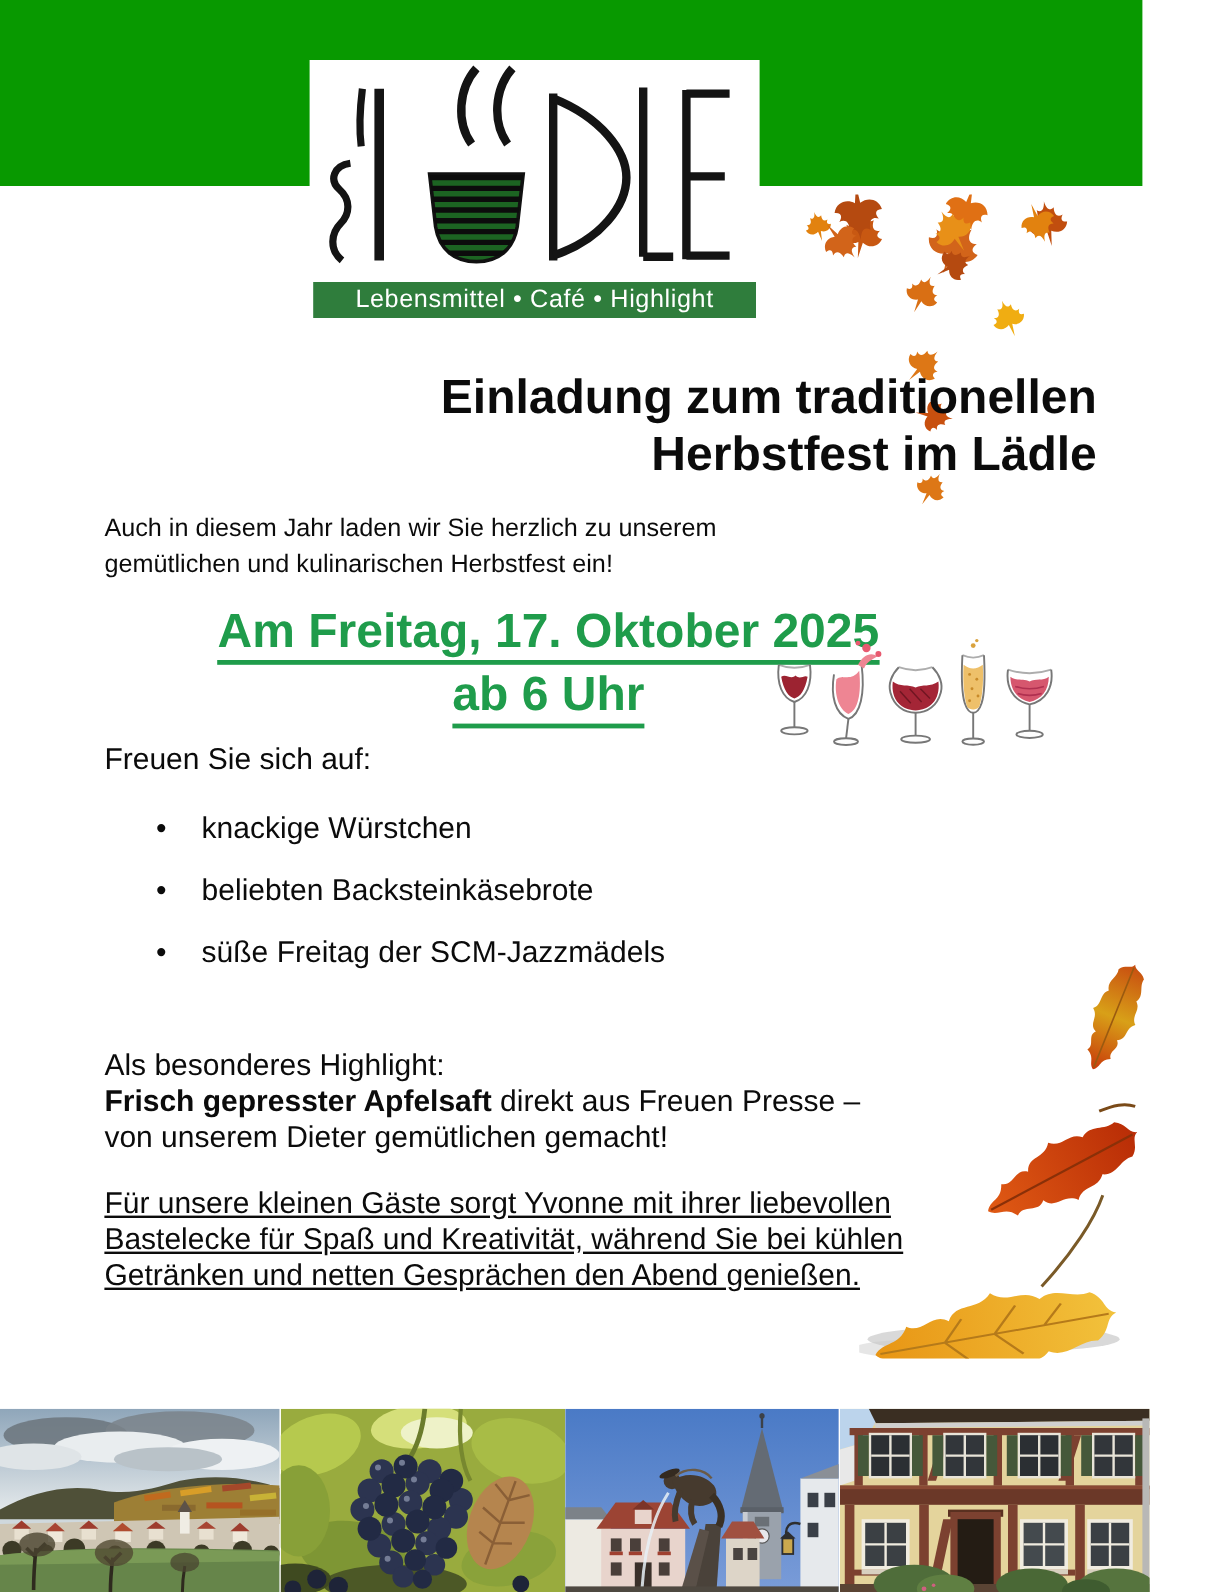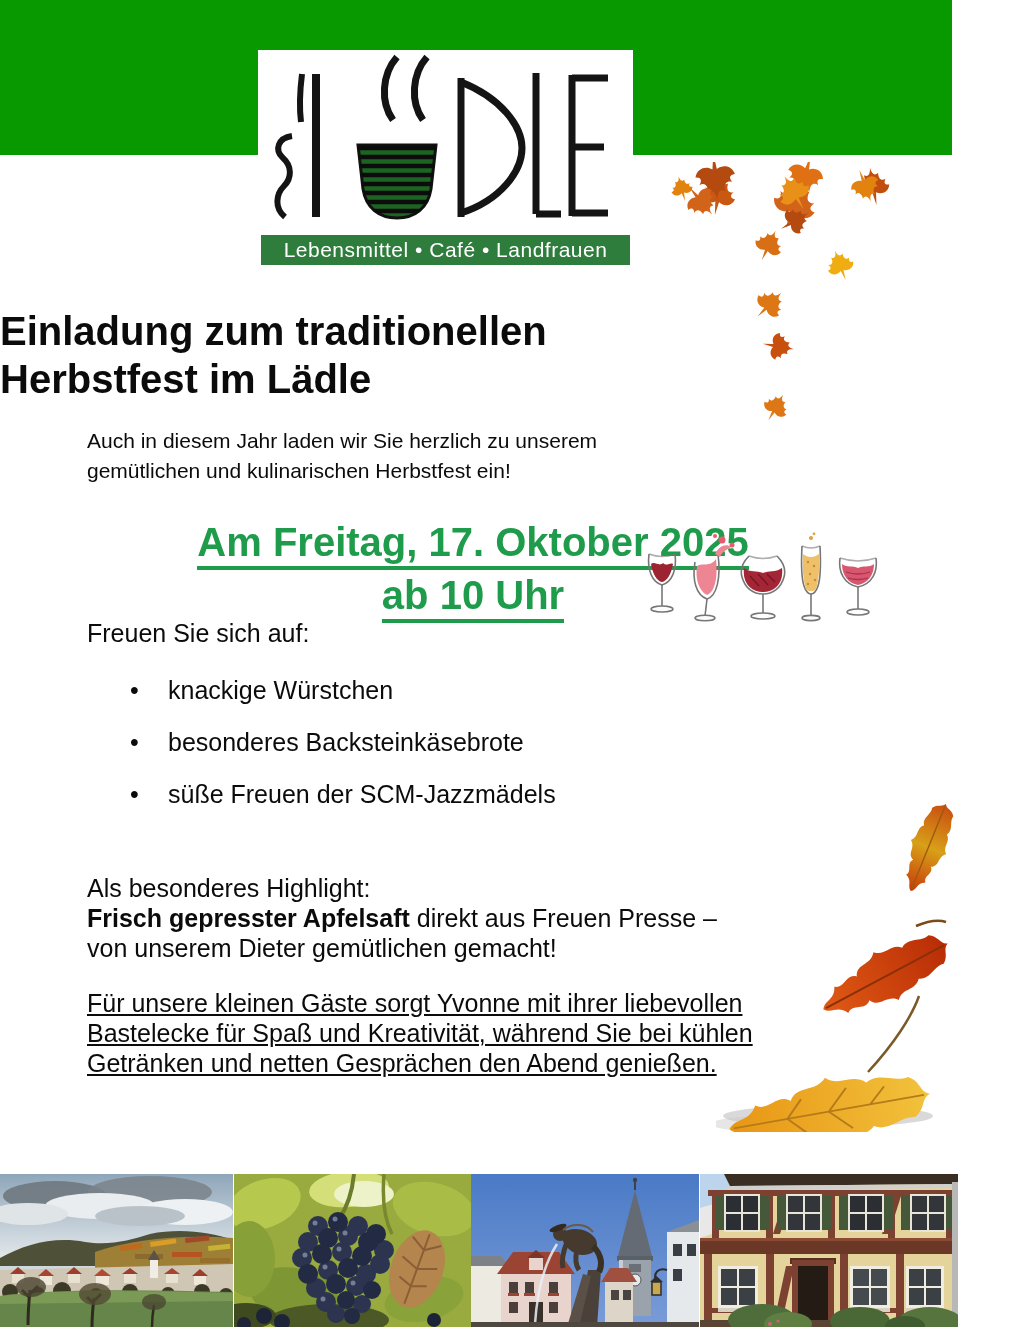--- a/index.html
+++ b/index.html
@@ -4,24 +4,24 @@
 <style>
   html,body{margin:0;padding:0;background:#fff;}
   .page{position:relative;width:1009px;height:1327px;background:#fff;overflow:hidden;
         font-family:"Liberation Sans",sans-serif;color:#0b0b0b;}
   .green-band{position:absolute;left:0;top:0;width:952px;height:155px;background:#089900;}
   .logo-box{position:absolute;left:258px;top:50px;width:375px;height:218px;background:#ffffff;}
   .logo-svg{position:absolute;left:0;top:0;width:375px;height:183px;}
   .logo-bar{position:absolute;left:3px;right:3px;bottom:3px;height:30px;background:#2f7d3c;
             color:#fff;font-size:21px;line-height:30px;text-align:center;letter-spacing:.5px;}
   .top-leaves{position:absolute;left:652px;top:162px;width:272px;height:258px;}
-  .title{position:absolute;left:0;top:307px;width:914px;margin:0;text-align:left;
+  .title{position:absolute;left:0;top:307px;width:914px;margin:0;text-align:right;
          font-size:40px;font-weight:bold;line-height:48px;color:#0b0b0b;}
   .intro{position:absolute;left:87px;top:426px;margin:0;font-size:21px;line-height:30px;}
-  .date-heading{position:absolute;left:0;top:501px;width:914px;margin:16px;text-align:center;
+  .date-heading{position:absolute;left:0;top:501px;width:914px;margin:0;text-align:center;
                 font-size:40px;font-weight:bold;line-height:50px;color:#1f9c4b;}
   .dline{display:inline-block;border-bottom:4px solid #1f9c4b;padding-bottom:1px;line-height:46px;}
   .glasses{position:absolute;left:622px;top:532px;width:276px;height:132px;}
   .leadin{position:absolute;left:87px;top:618px;margin:0;font-size:25px;line-height:30px;}
   ul.bullets{position:absolute;left:87px;top:675px;margin:0;padding:0;list-style:none;
              font-size:25px;line-height:30px;}
   ul.bullets li{position:relative;padding-left:81px;margin-bottom:22px;}
   ul.bullets li::before{content:"•";position:absolute;left:43px;top:0;}
   .highlight{position:absolute;left:87px;top:873px;margin:0;font-size:25px;line-height:30px;}
   .guests{position:absolute;left:87px;top:988px;margin:0;font-size:25px;line-height:30px;text-decoration:underline;}
@@ -72,21 +72,21 @@
           <line x1="96" y1="107" x2="182" y2="107"></line>
         <line x1="96" y1="116" x2="182" y2="116"></line>
           <line x1="96" y1="125" x2="182" y2="125"></line>
         <line x1="96" y1="134" x2="182" y2="134"></line>
           <line x1="96" y1="143" x2="182" y2="143"></line>
         <line x1="96" y1="152" x2="182" y2="152"></line>
           <line x1="96" y1="161" x2="182" y2="161"></line>
       </g>
     </svg>
     <div class="logo-bar">
-      <span>Lebensmittel • Café • Landfrauen</span>
+      <span>Lebensmittel • Café • Highlight</span>
     </div>
   </div>
 
   <svg class="top-leaves" viewBox="0 0 272 258">
     <defs>
       <path id="ml" d="M12,23 L11,16 C8,18 4,17 3,13 C5.5,13 6,11.5 4.5,9.5 C7,10.5 8.5,9 8,5.5 C10,7 11.5,6 12,2 C12.5,6 14,7 16,5.5 C15.5,9 17,10.5 19.5,9.5 C18,11.5 18.5,13 21,13 C20,17 16,18 13,16 L12,23 Z"></path>
     </defs>
     <g>
       <g transform="translate(12,16) rotate(-15) scale(1.2)">
           <use href="#ml" fill="#e2820f"></use>
@@ -143,21 +143,21 @@
     <span>Herbstfest im Lädle</span>
   </h1>
 
   <p class="intro">
     <span>Auch in diesem Jahr laden wir Sie herzlich zu unserem</span><br>
     <span>gemütlichen und kulinarischen Herbstfest ein!</span>
   </p>
 
   <div class="date-heading">
     <span class="dline">Am Freitag, 17. Oktober 2025</span><br>
-    <span class="dline">ab 10 Uhr</span>
+    <span class="dline">ab 6 Uhr</span>
   </div>
 
   <svg class="glasses" viewBox="0 0 276 132">
     <g stroke="#777" stroke-width="1.6" fill="none">
 
       <path d="M27,22 C25,38 30,50 40,53 C50,50 55,38 53,22"></path>
       <path d="M27,22 Q40,27 53,22" opacity=".6"></path>
       <path d="M40,53 L40,75"></path>
         <ellipse cx="40" cy="77" rx="11" ry="3" fill="#fdfdfd"></ellipse>
 
@@ -207,22 +207,22 @@
     <g stroke="#b03050" stroke-width="1.3" fill="none">
         <path d="M224,40 Q236,44 248,40"></path>
         <path d="M226,46 Q236,49 246,46"></path>
       </g>
   </svg>
 
   <p class="leadin">Freuen Sie sich auf:</p>
 
   <ul class="bullets">
     <li><span>knackige Würstchen</span></li>
-    <li><span>besonderes Backsteinkäsebrote</span></li>
-    <li><span>süße Freuen der SCM-Jazzmädels</span></li>
+    <li><span>beliebten Backsteinkäsebrote</span></li>
+    <li><span>süße Freitag der SCM-Jazzmädels</span></li>
   </ul>
 
   <p class="highlight">
     <span>Als besonderes Highlight:</span><br>
     <strong>Frisch gepresster Apfelsaft</strong><span> direkt aus Freuen Presse –</span><br>
     <span>von unserem Dieter gemütlichen gemacht!</span>
   </p>
 
   <p class="guests">
     <span>Für unsere kleinen Gäste sorgt Yvonne mit ihrer liebevollen</span><br>

